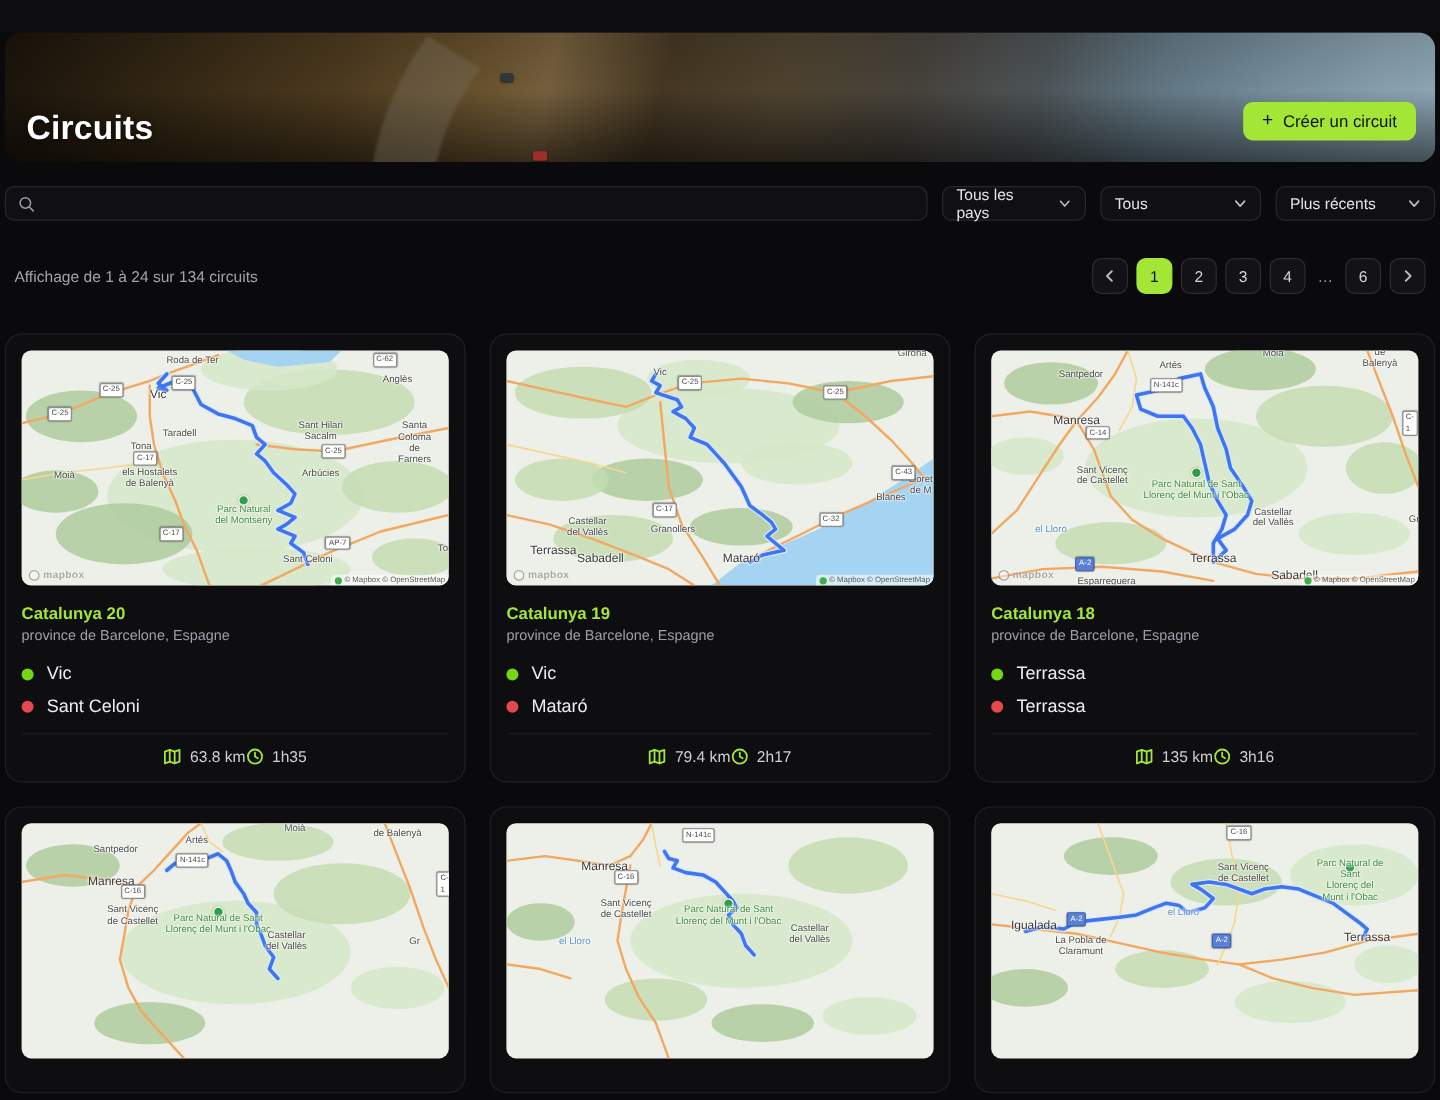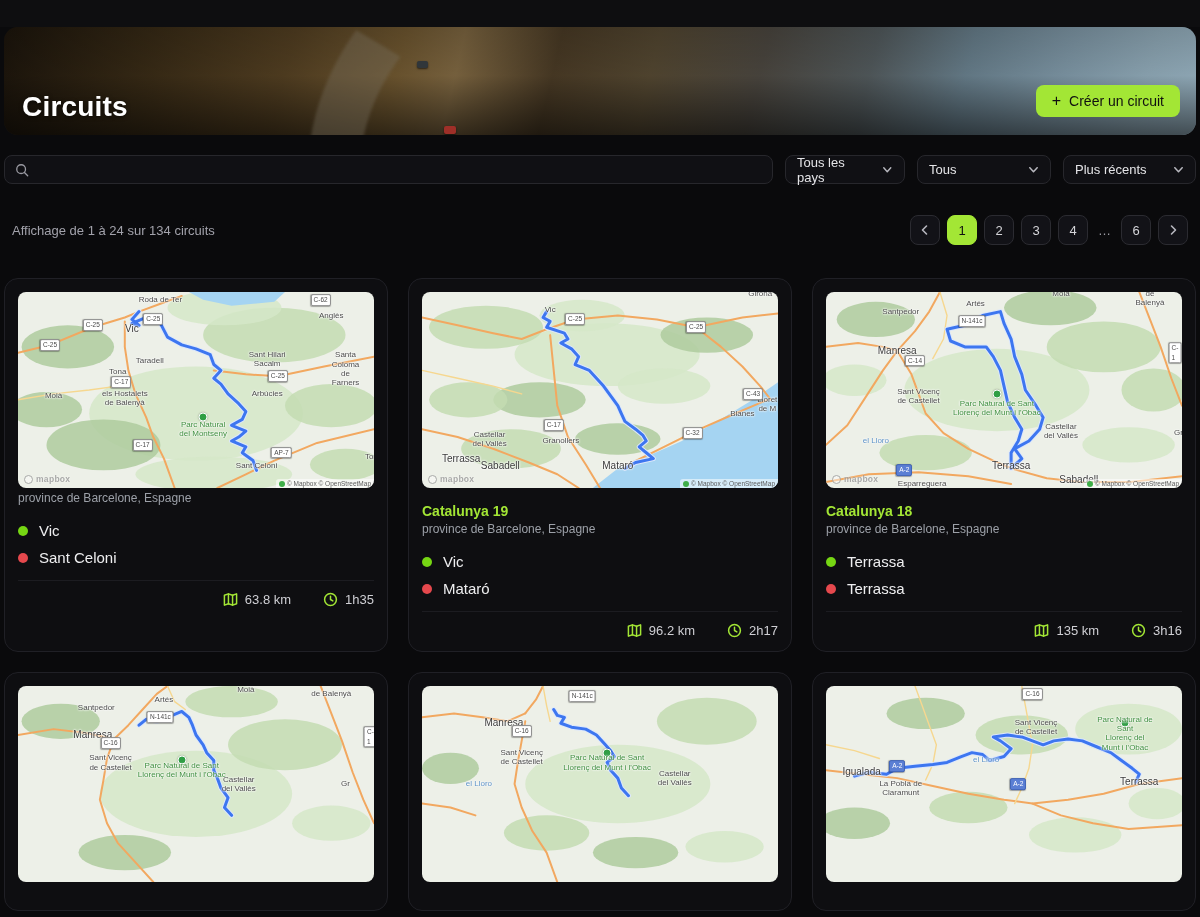--- a/index.html
+++ b/index.html
@@ -134,22 +134,22 @@
 
   .card-title { margin-top:15px; font-size:14px; font-weight:600; color:var(--accent); }
   .card-sub { margin-top:3px; font-size:12px; color:#9ca0a8; }
   .waypoints { margin-top:12px; }
   .wp { display:flex; align-items:center; gap:11px; padding:5px 0; font-size:15px; color:#eeeef0; }
   .dot { width:10px; height:10px; border-radius:50%; flex:none; }
   .dot.start { background:#76d613; }
   .dot.end   { background:#e5484d; }
   .card-footer {
     margin-top:9px; padding-top:11px; border-top:1px solid #1c1c21;
-    display:flex; align-items:center; justify-content:flex-end;
-    font-size:13px; color:#cfcfd4;gap:32px;
+    display:flex; align-items:center; justify-content:center;
+    font-size:13px; color:#cfcfd4;
   }
   .stat { display:flex; align-items:center; gap:7px; }
   .gicon { stroke:var(--accent); fill:none; stroke-width:1.6; stroke-linecap:round; stroke-linejoin:round; }
 </style>
 </head>
 <body>
 
 <div class="topbar"></div>
 
 <div class="page">
@@ -266,20 +266,21 @@
           <div class="road-badge" style="left: 74%; top: 82%;">AP-7</div>
           <div class="map-logo">
             <span class="m-circ"></span>
             <span>mapbox</span>
           </div>
           <div class="map-attrib">
             <span class="a-circ"></span>
             <span>© Mapbox © OpenStreetMap</span>
           </div>
         </div>
+    <div class="card-title">Catalunya 20</div>
     <div class="card-sub">province de Barcelone, Espagne</div>
     <div class="waypoints">
       <div class="wp">
         <span class="dot start"></span>
         <span>Vic</span>
       </div>
       <div class="wp">
         <span class="dot end"></span>
         <span>Sant Celoni</span>
       </div>
@@ -361,21 +362,21 @@
         <span>Mataró</span>
       </div>
     </div>
     <div class="card-footer">
       <div class="stat">
         <svg class="gicon" width="15" height="15" viewBox="0 0 16 16">
           <path d="M1.5 3.5 L5.8 2 L10.2 3.5 L14.5 2 L14.5 12.5 L10.2 14 L5.8 12.5 L1.5 14 Z"></path>
           <line x1="5.8" y1="2" x2="5.8" y2="12.5"></line>
               <line x1="10.2" y1="3.5" x2="10.2" y2="14"></line>
         </svg>
-        <span>96.2 km</span>
+        <span>79.4 km</span>
       </div>
       <div class="stat">
         <svg class="gicon" width="15" height="15" viewBox="0 0 16 16">
           <circle cx="8" cy="8" r="6.3"></circle>
               <polyline points="8,4.5 8,8 10.5,9.5"></polyline>
         </svg>
         <span>2h17</span>
       </div>
     </div>
   </div>

